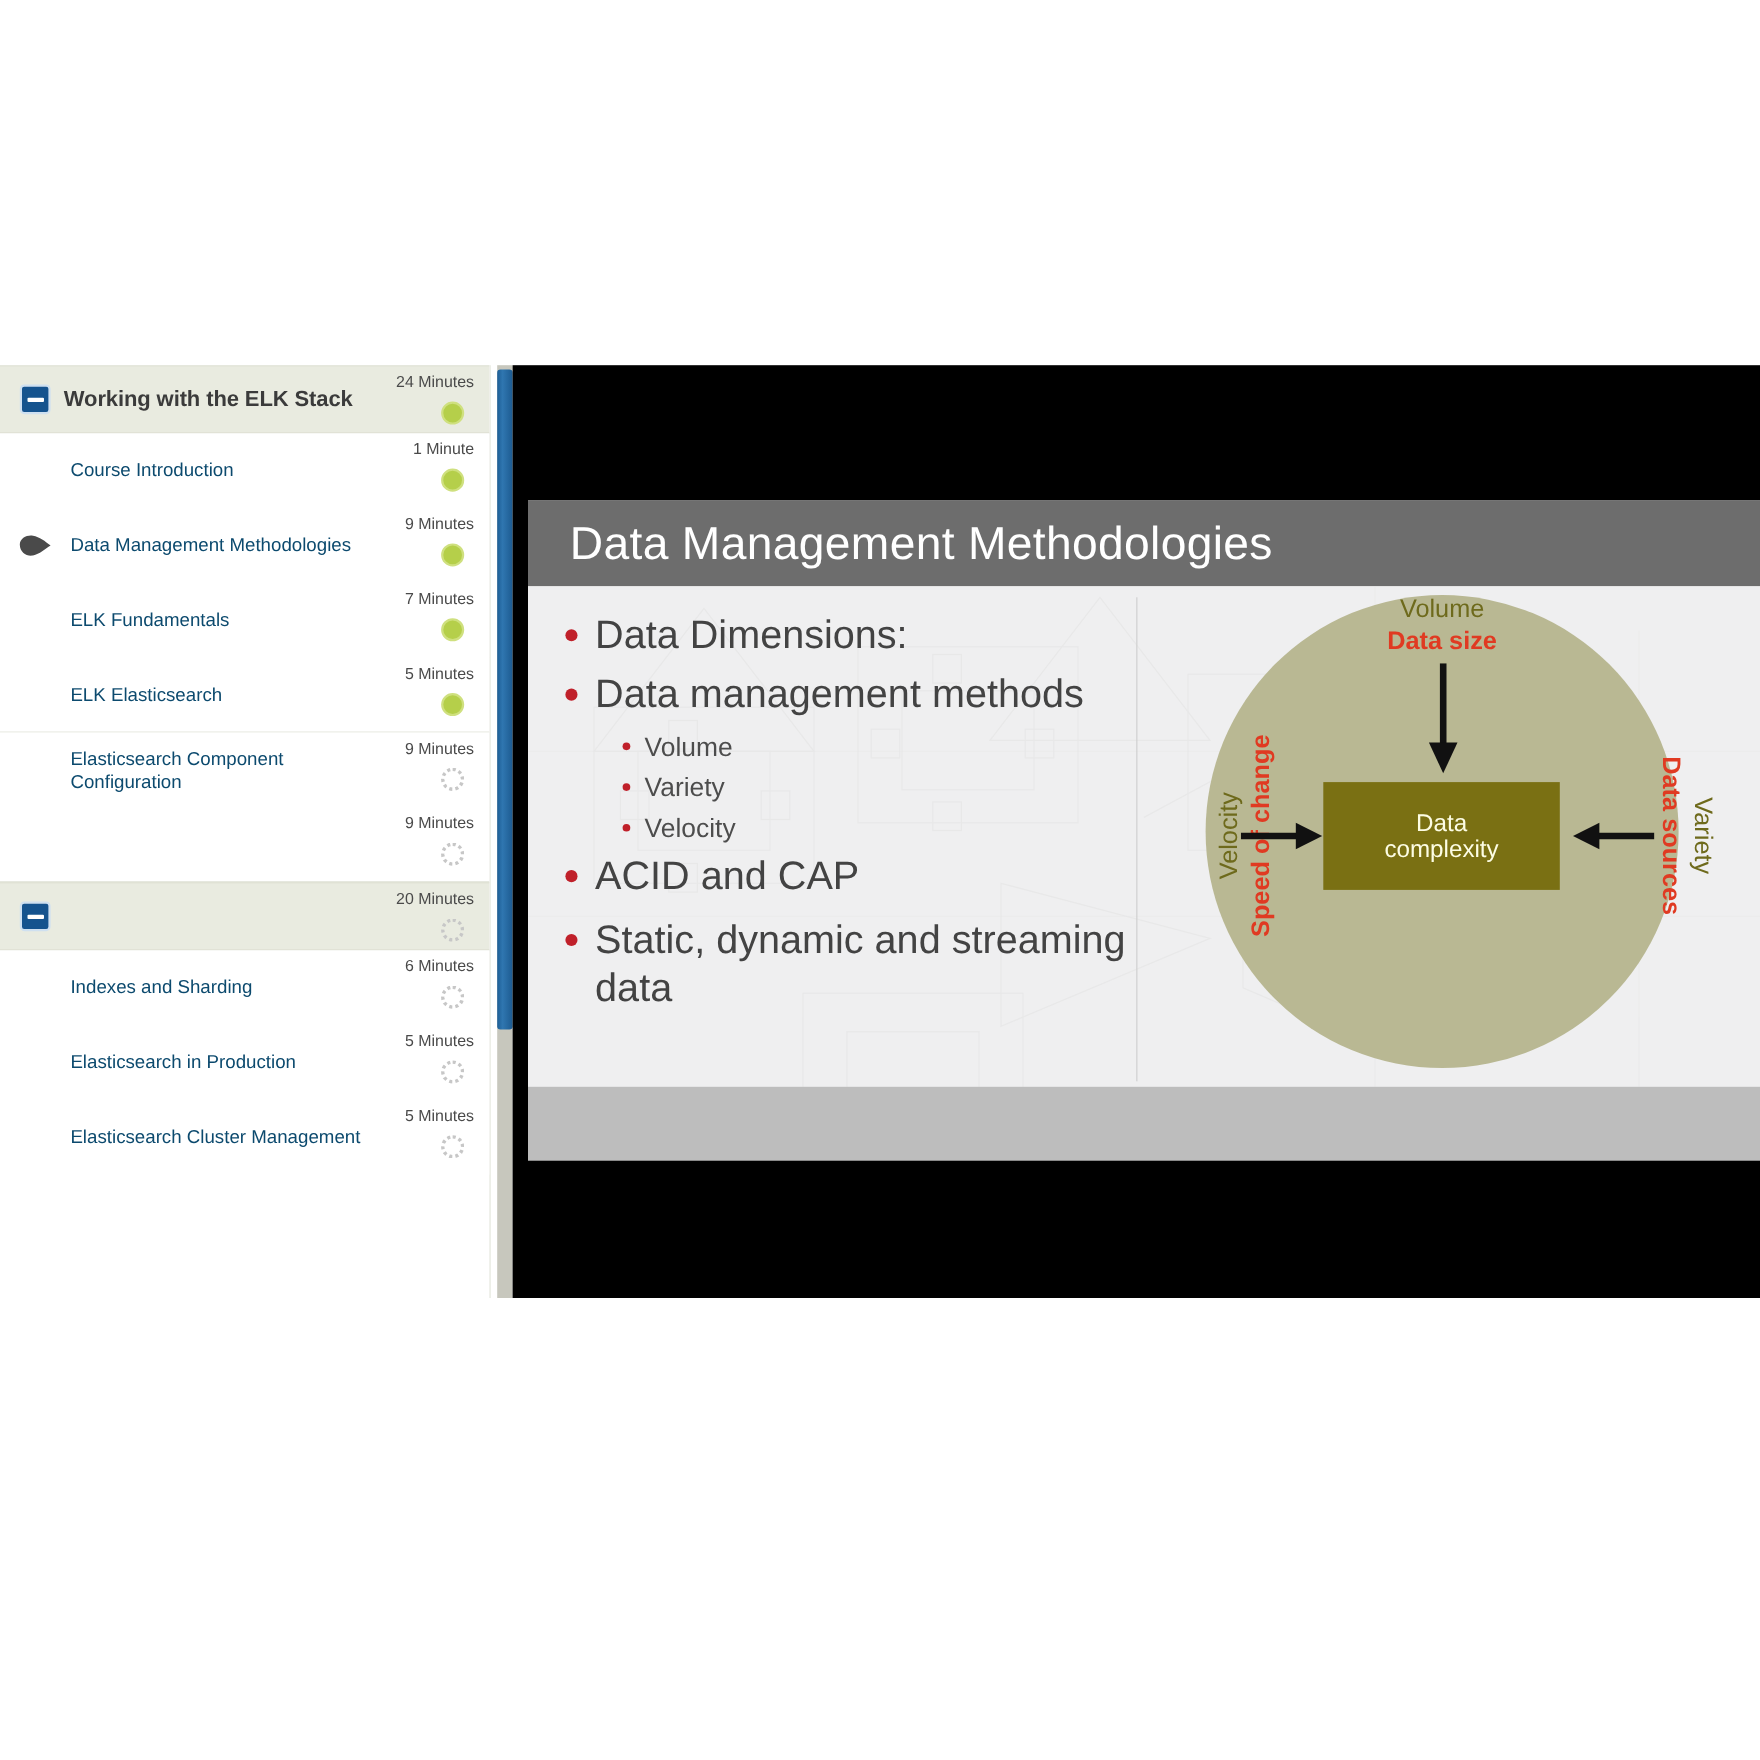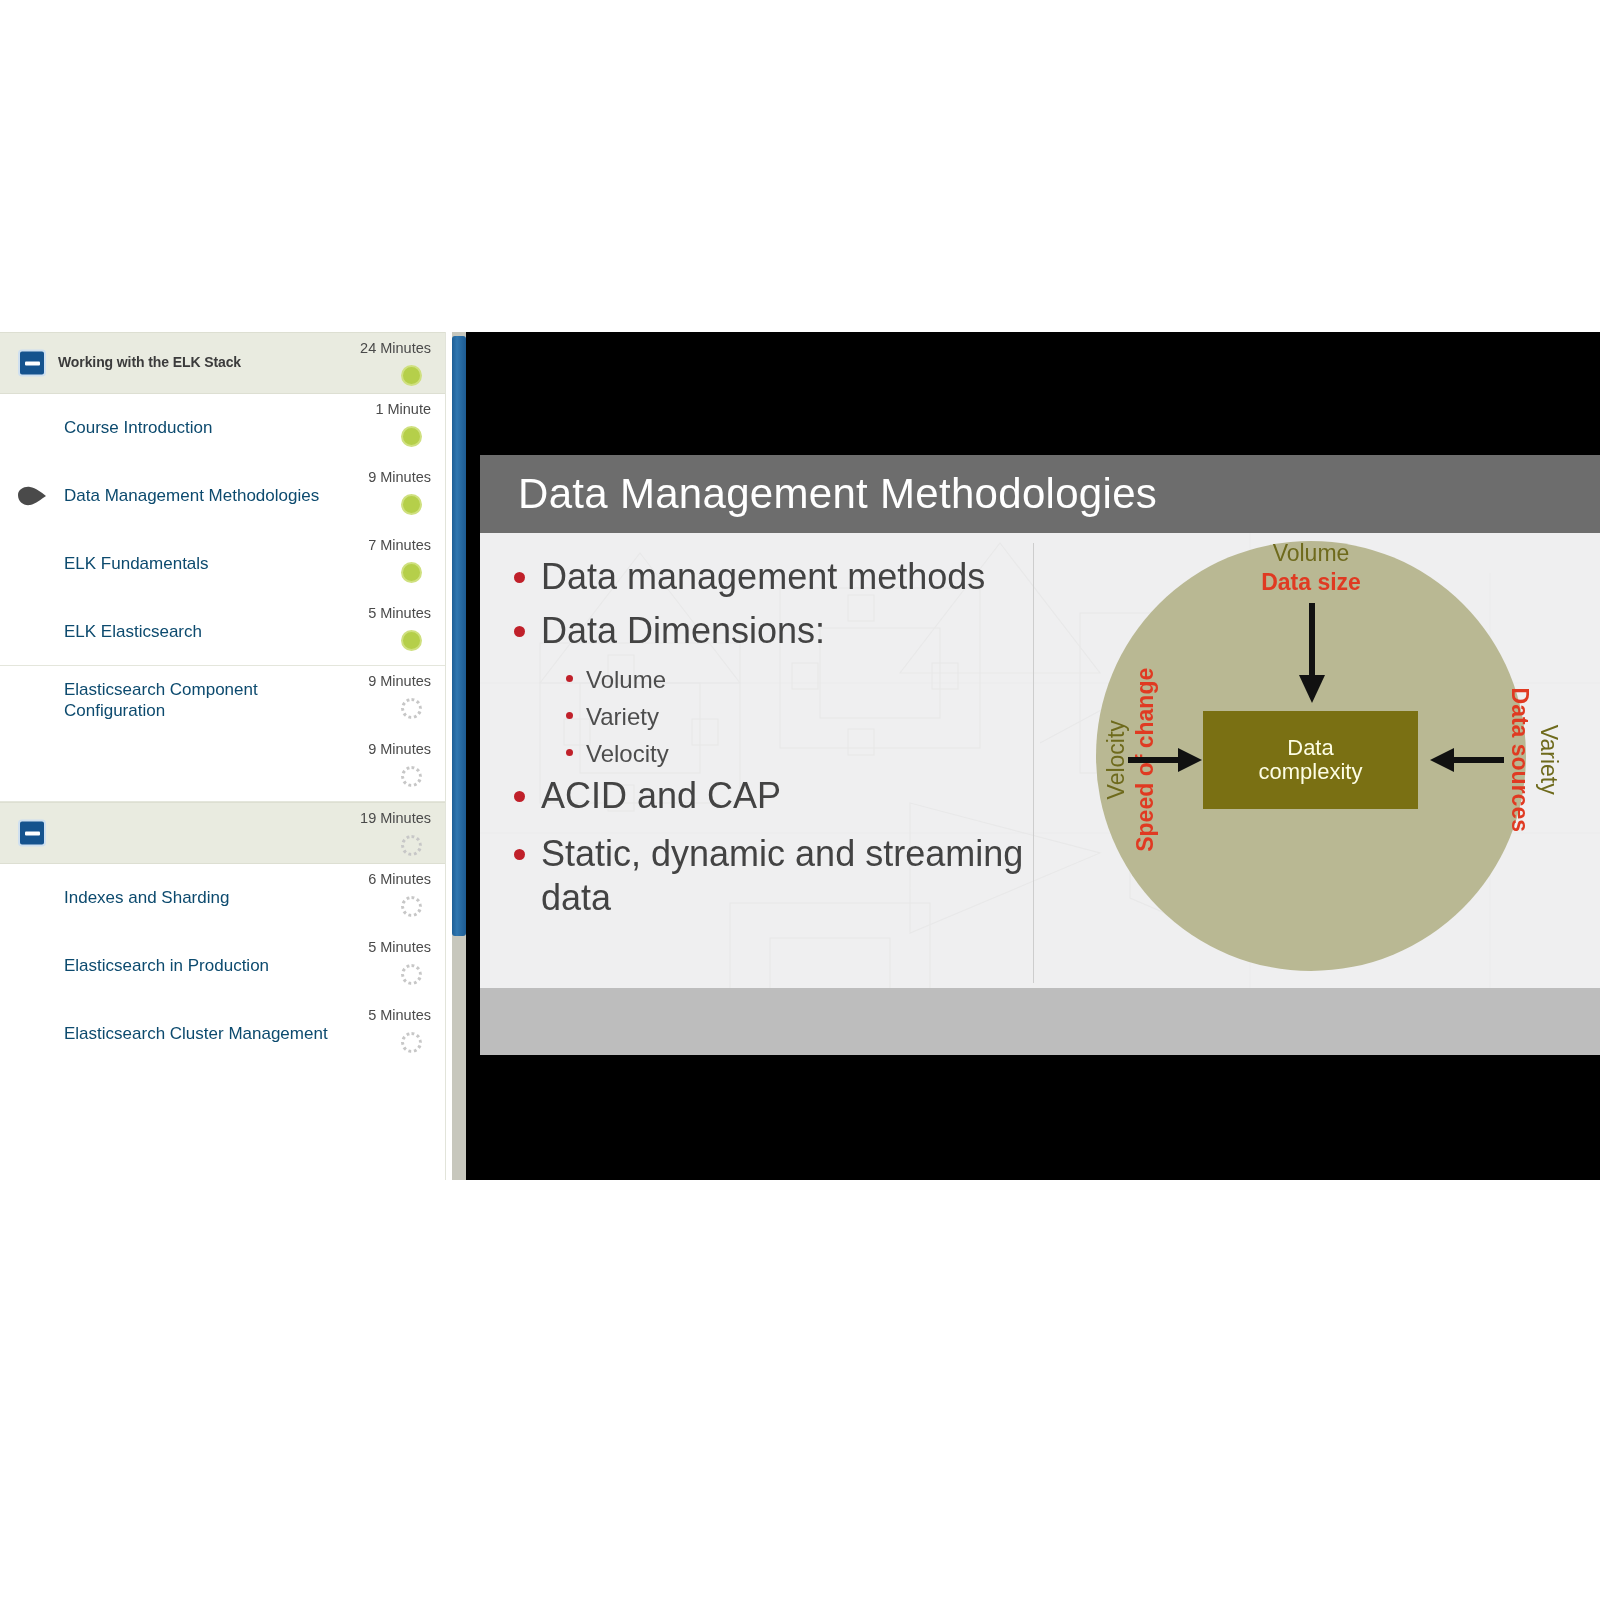--- a/index.html
+++ b/index.html
@@ -40,21 +40,21 @@
     width: 28px; height: 27px; border-radius: 4px;
     background: #15538e;
     border: 2px solid #cfe0f0;
     display: flex; align-items: center; justify-content: center;
   }
   .toggle-box i {
     display:block; width: 15px; height: 4px; background:#fff; border-radius:1px;
   }
   .sec-title {
     margin-left: 58px; margin-right: 41px;
-    font-size: 14px; font-weight: bold; color: #3b3b3b;
+    font-size: 20px; font-weight: bold; color: #3b3b3b;
     line-height: 1.22; letter-spacing: -0.1px;
   }
   .row {
     position: relative;
     background: #ffffff;
     min-height: 68px;
     display: flex; align-items: center;
     padding: 10px 0;
   }
   .row.sub-last { border-bottom: 1px solid #e4e6dc; }
@@ -240,21 +240,21 @@
           <div class="row-title">Elasticsearch Component Configuration</div>
           <div class="meta"><span class="mins">9 Minutes</span><span class="status todo"></span></div>
         </div>
         <div class="row sub-last">
           <div class="meta"><span class="mins">9 Minutes</span><span class="status todo"></span></div>
         </div>
         <div class="sec-head">
           <div class="toggle-box">
             <i></i>
           </div>
-          <div class="meta"><span class="mins">19 Minutes</span><span class="status todo"></span></div>
+          <div class="meta"><span class="mins">20 Minutes</span><span class="status todo"></span></div>
         </div>
         <div class="row">
           <div class="row-title">Indexes and Sharding</div>
           <div class="meta"><span class="mins">6 Minutes</span><span class="status todo"></span></div>
         </div>
         <div class="row">
           <div class="row-title">Elasticsearch in Production</div>
           <div class="meta"><span class="mins">5 Minutes</span><span class="status todo"></span></div>
         </div>
         <div class="row">
@@ -304,25 +304,25 @@
               <path d="M770 0 L770 455" opacity=".5"></path>
               <path d="M1010 40 L1010 455" opacity=".5"></path>
             </g>
           </svg>
 
           <div id="divider-line"></div>
 
           <div id="bullets">
             <div class="b1">
               <span class="dot"></span>
+              <span class="txt">Data Dimensions:</span>
+            </div>
+            <div class="b1">
+              <span class="dot"></span>
               <span class="txt">Data management methods</span>
-            </div>
-            <div class="b1">
-              <span class="dot"></span>
-              <span class="txt">Data Dimensions:</span>
             </div>
             <div class="b2">
               <span class="dot"></span>
               <span class="txt">Volume</span>
             </div>
             <div class="b2">
               <span class="dot"></span>
               <span class="txt">Variety</span>
             </div>
             <div class="b2">

